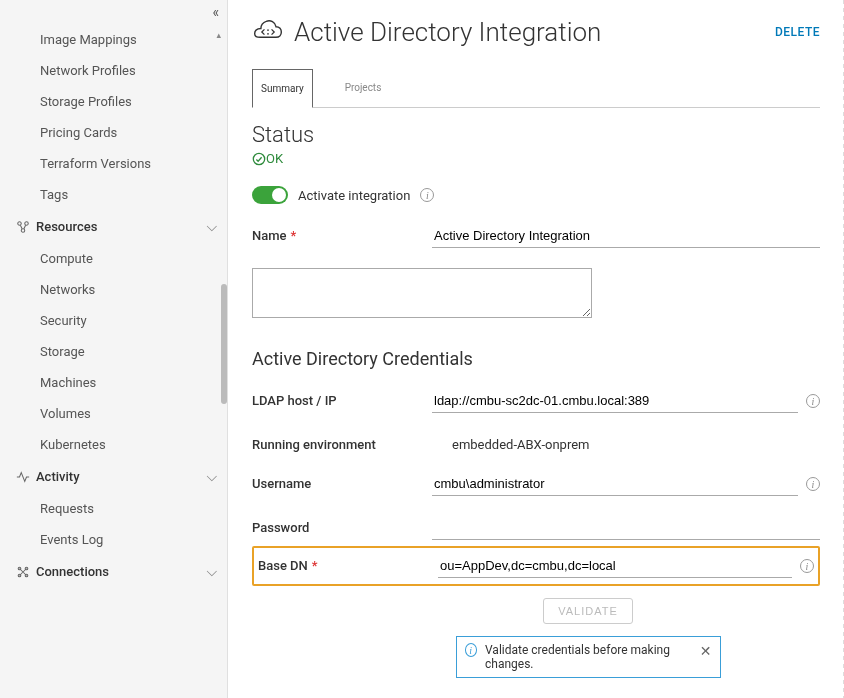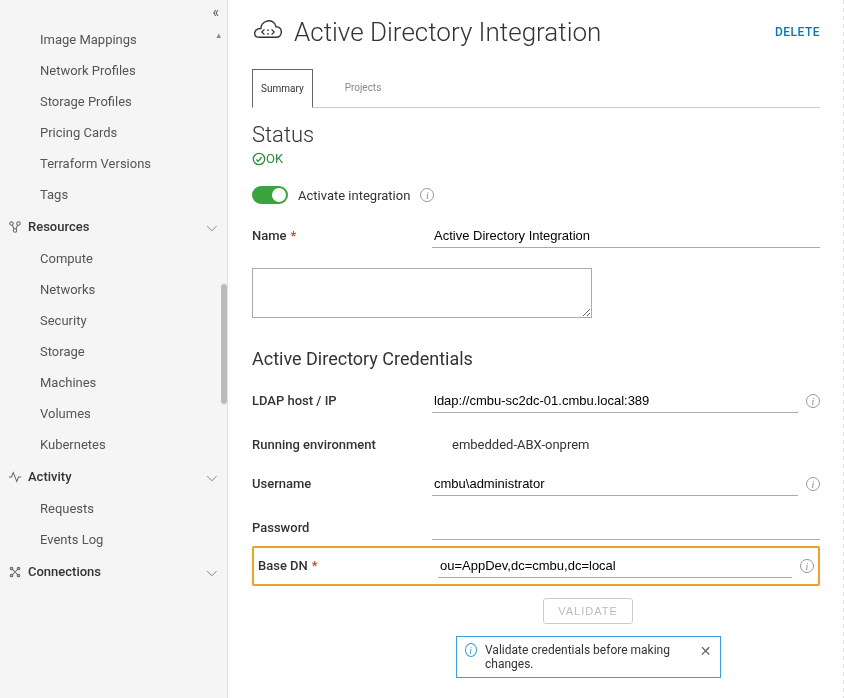--- a/index.html
+++ b/index.html
@@ -40,21 +40,21 @@
     }
     .sidebar-item, .sidebar-section {
       display: flex;
       align-items: center;
       padding: 8px 10px 8px 40px;
       font-size: 13px;
       color: #555;
       cursor: pointer;
     }
     .sidebar-section {
-      padding-left: 8px;
+      padding-left: 16px;
       color: #333;
       font-weight: 500;
       justify-content: space-between;
     }
     .sidebar-section .sec-left {
       display: flex;
       align-items: center;
       gap: 6px;
     }
     .chevron {

